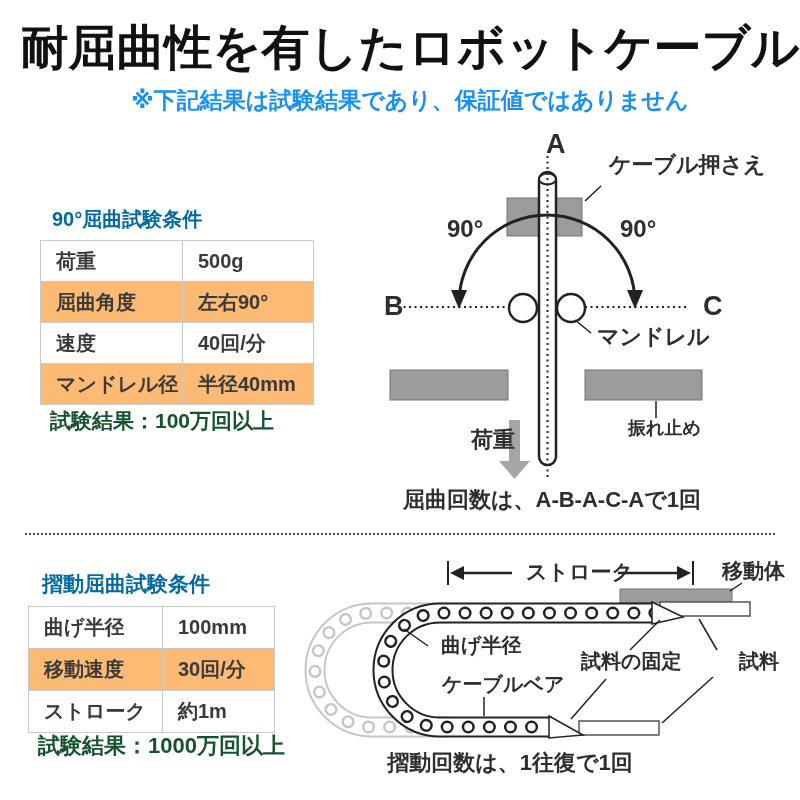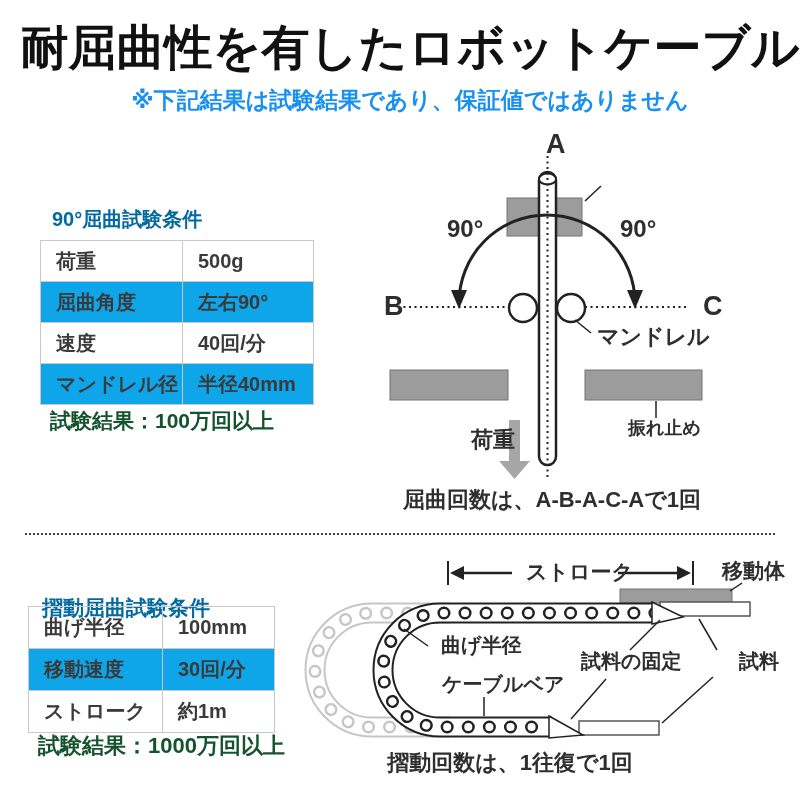--- a/index.html
+++ b/index.html
@@ -7,21 +7,21 @@
         font-family:"Liberation Sans","DejaVu Sans",sans-serif;}
   .lbl{position:absolute;font-weight:700;color:#2e2e2e;white-space:nowrap;line-height:1.1;padding-left:10px;}
   #main-title{top:22px;left:0;width:800px;text-align:center;font-size:48px;font-weight:700;
               color:#111;letter-spacing:0px;}
   #disclaimer{top:88px;left:0;width:800px;text-align:center;font-size:23px;font-weight:700;}
   .section-heading{font-size:20px;color:#0369a1;}
   .result-line{font-size:21px;color:#14532d;}
   table.cond{position:absolute;border-collapse:collapse;}
   table.cond td{border:1px solid #c9c9c9;font-weight:700;color:#3a3a3a;font-size:20px;
                 padding:0 0 0 15px;white-space:nowrap;}
-  table.cond tr.alt td{background:#0ea5e9;}
+  table.cond tr.alt td{background:#fdba74;}
   #svg-layer{position:absolute;left:0;top:0;pointer-events:none;}
   #divider{position:absolute;top:533px;left:25px;width:750px;height:0;border-top:2px dotted #444;}
   .cap{position:absolute;font-weight:700;color:#2e2e2e;text-align:center;font-size:22px;white-space:nowrap;}
 </style>
 </head>
 <body>
 
 <div id="page">
 
   <div id="main-title" class="lbl">耐屈曲性を有したロボットケーブル</div>
@@ -111,28 +111,29 @@
     <line x1="606" y1="679" x2="571" y2="719" stroke="#222" stroke-width="1.5"></line>
     <line x1="699" y1="619" x2="717" y2="650" stroke="#222" stroke-width="1.5"></line>
     <line x1="713" y1="677" x2="662" y2="723" stroke="#222" stroke-width="1.5"></line>
   </svg>
 
   <div class="lbl" style="left:536px;top:130px;font-size:27px;">A</div>
   <div class="lbl" style="left:374px;top:292px;font-size:27px;">B</div>
   <div class="lbl" style="left:693px;top:292px;font-size:27px;">C</div>
   <div class="lbl" style="left:437px;top:216px;font-size:24px;">90°</div>
   <div class="lbl" style="left:610px;top:216px;font-size:24px;">90°</div>
+  <div class="lbl" style="left:599px;top:153px;font-size:22px;">ケーブル押さえ</div>
   <div class="lbl" style="left:587px;top:325px;font-size:22px;">マンドレル</div>
   <div class="lbl" style="left:461px;top:428px;font-size:22px;">荷重</div>
   <div class="lbl" style="left:618px;top:419px;font-size:18px;">振れ止め</div>
   <div class="cap" style="left:372px;top:485px;width:360px;">屈曲回数は、A-B-A-C-Aで1回</div>
 
   <div id="divider"></div>
 
-  <div class="lbl section-heading" style="left:32px;top:596px;font-size:21px;">摺動屈曲試験条件</div>
+  <div class="lbl section-heading" style="left:32px;top:572px;font-size:21px;">摺動屈曲試験条件</div>
 
   <table class="cond" style="left:28px;top:606px;">
     <tbody>
         <tr>
       <td style="width:118px;height:41px;">曲げ半径</td>
       <td style="width:96px;">100mm</td>
     </tr>
     <tr class="alt">
       <td style="height:41px;">移動速度</td>
       <td>30回/分</td>

